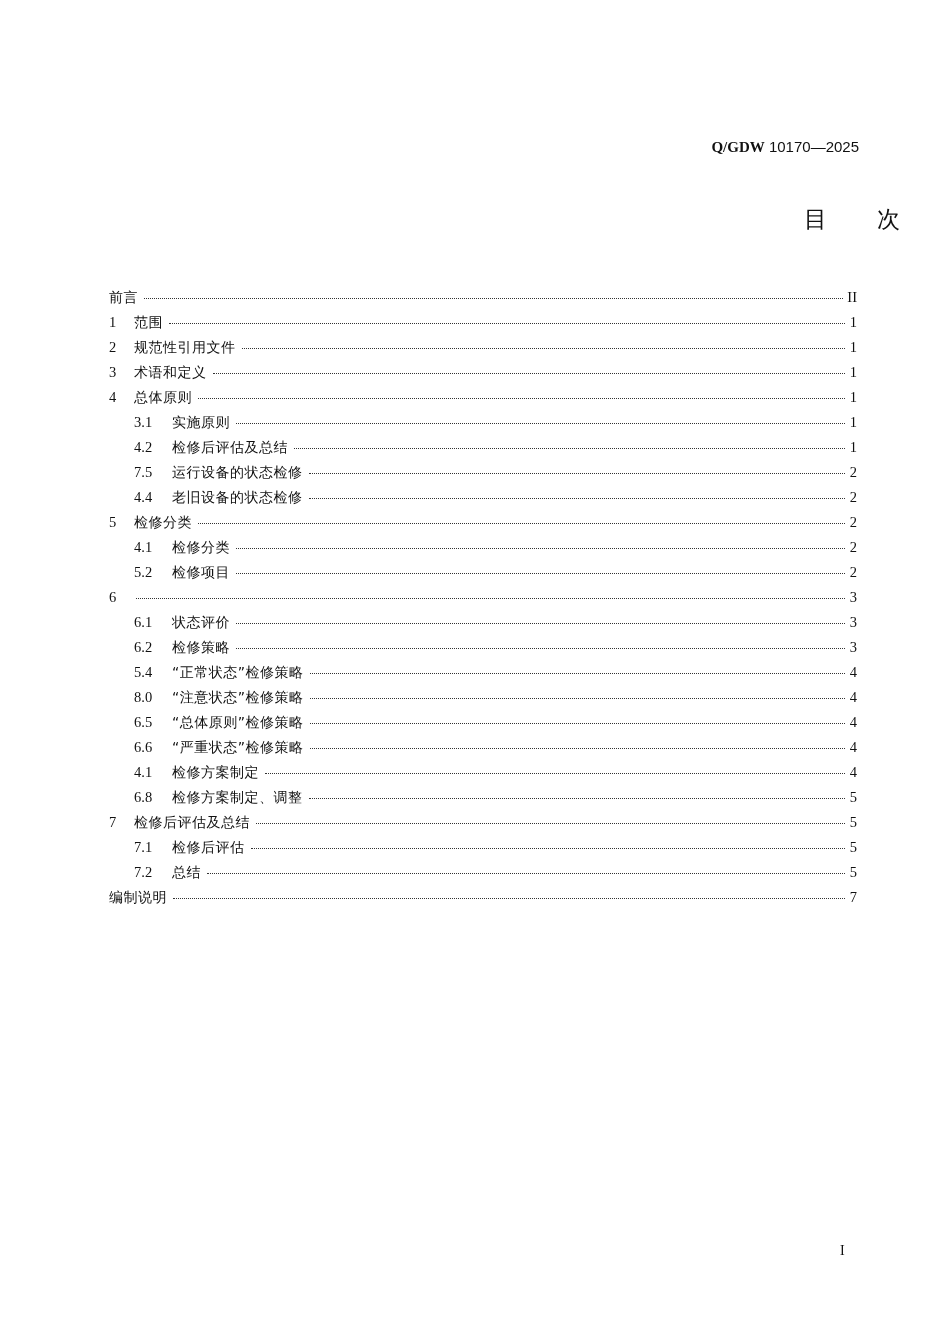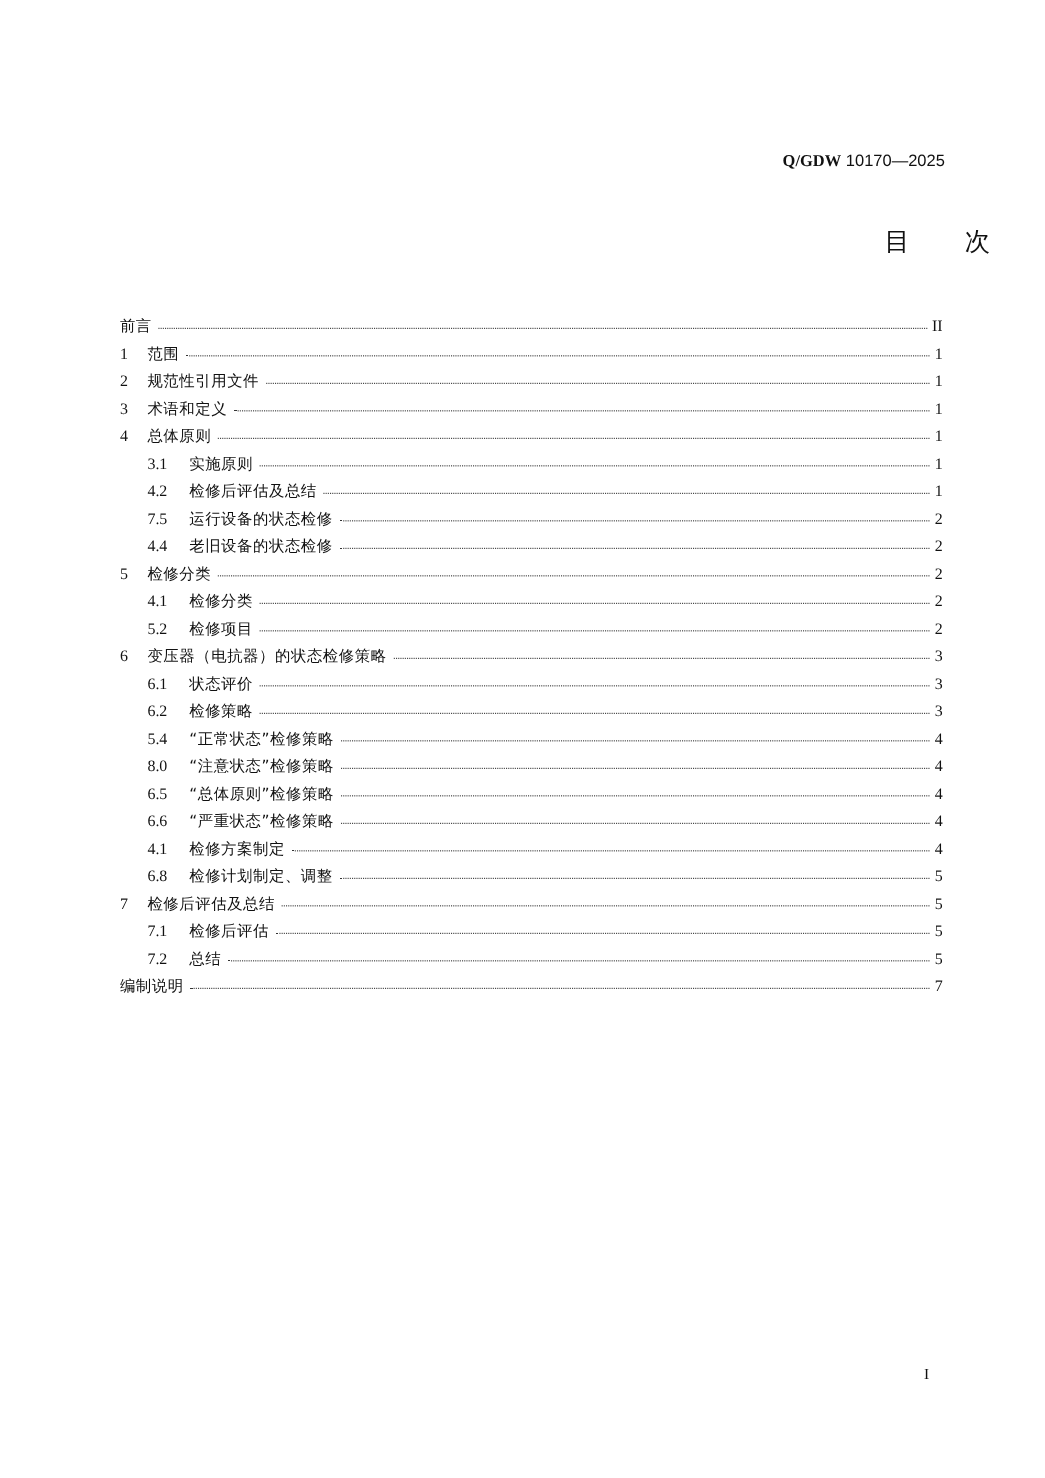--- a/index.html
+++ b/index.html
@@ -174,21 +174,20 @@
       <span class="toc-page">2</span>
     </li>
     <li class="toc-entry level-2">
       <span class="toc-num">5.2</span>
       <span class="toc-text">检修项目</span>
       <span class="toc-leader"></span>
       <span class="toc-page">2</span>
     </li>
     <li class="toc-entry level-1">
       <span class="toc-num">6</span>
-      <span class="toc-text">变压器（电抗器）的状态检修策略</span>
       <span class="toc-leader"></span>
       <span class="toc-page">3</span>
     </li>
     <li class="toc-entry level-2">
       <span class="toc-num">6.1</span>
       <span class="toc-text">状态评价</span>
       <span class="toc-leader"></span>
       <span class="toc-page">3</span>
     </li>
     <li class="toc-entry level-2">
@@ -222,21 +221,21 @@
       <span class="toc-page">4</span>
     </li>
     <li class="toc-entry level-2">
       <span class="toc-num">4.1</span>
       <span class="toc-text">检修方案制定</span>
       <span class="toc-leader"></span>
       <span class="toc-page">4</span>
     </li>
     <li class="toc-entry level-2">
       <span class="toc-num">6.8</span>
-      <span class="toc-text">检修计划制定、调整</span>
+      <span class="toc-text">检修方案制定、调整</span>
       <span class="toc-leader"></span>
       <span class="toc-page">5</span>
     </li>
     <li class="toc-entry level-1">
       <span class="toc-num">7</span>
       <span class="toc-text">检修后评估及总结</span>
       <span class="toc-leader"></span>
       <span class="toc-page">5</span>
     </li>
     <li class="toc-entry level-2">

